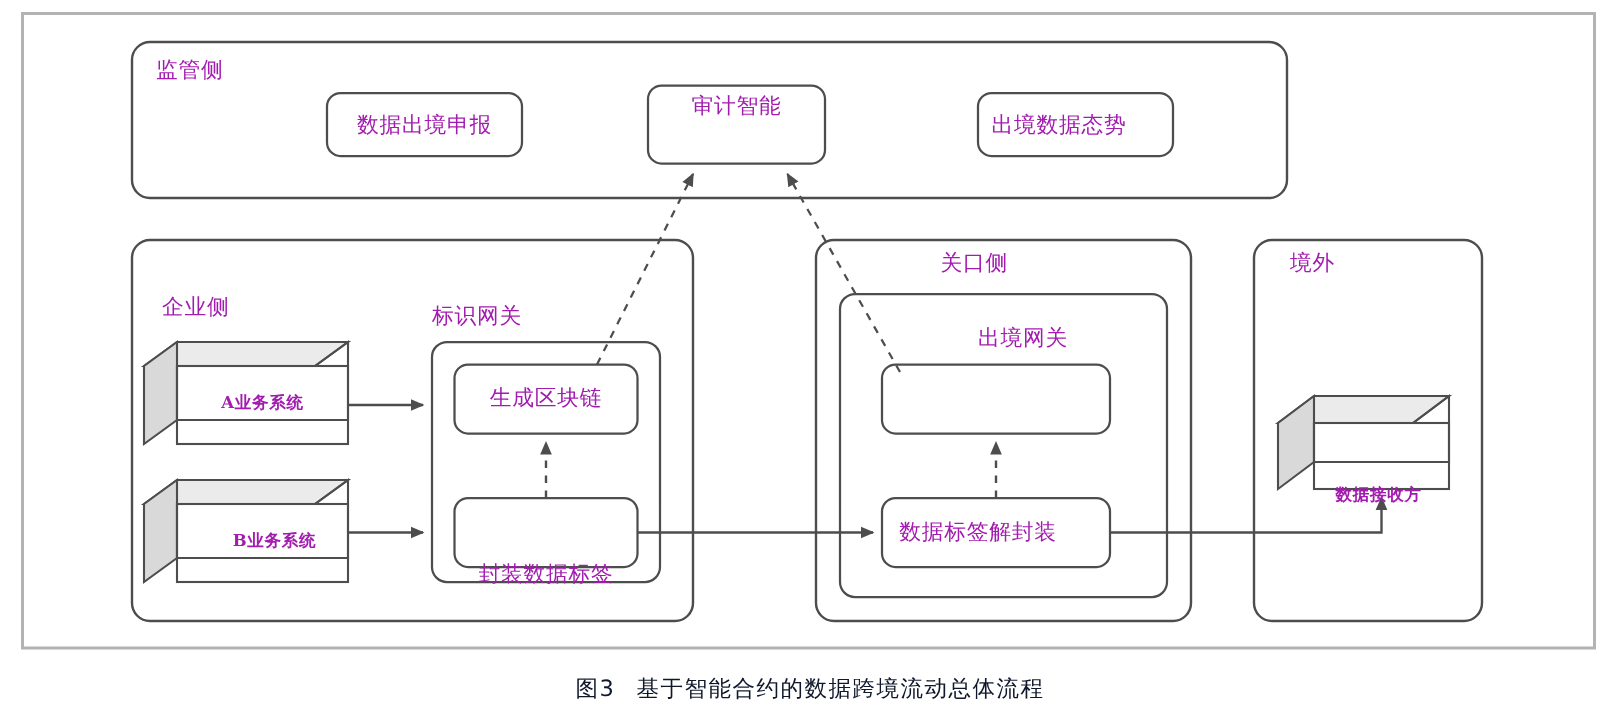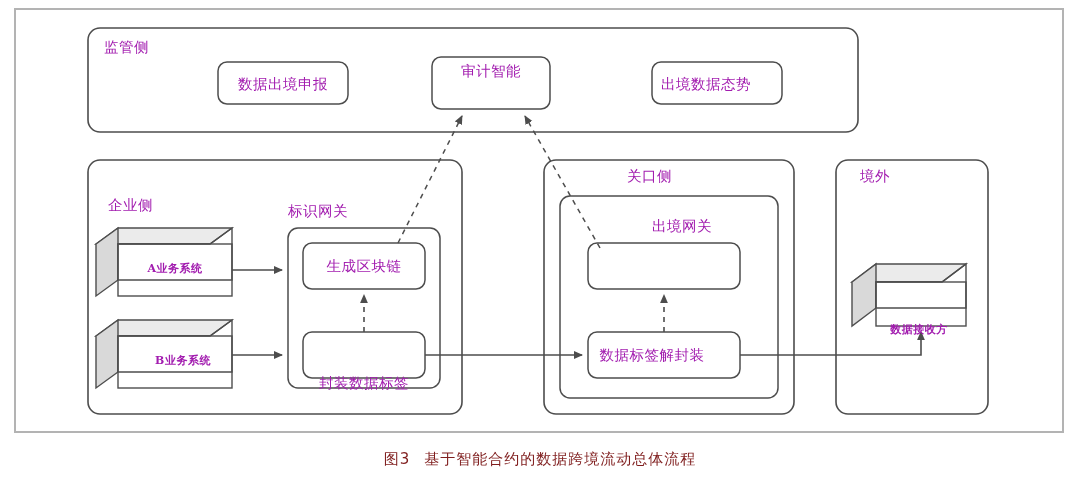--- a/index.html
+++ b/index.html
@@ -43,21 +43,21 @@
   .zone-label{font-size:14.5px;}
   .node-label{font-size:14.5px;text-align:center;}
   .node-label.two-line{line-height:1.35;font-family:Liberation Mono, monospace;}
   .cube-label{font-size:11px;text-align:center;font-weight:bold;}
   .caption{
     position:absolute;
     left:0;top:450px;width:1080px;
     text-align:center;
     font-family:"DejaVu Sans","Liberation Sans",sans-serif;
     font-size:15px;
-    color:#7f1d1d;
+    color:#0f172a;
     letter-spacing:1px;
   }
   .caption .num{margin-right:14px;}
 </style>
 </head>
 <body>
 
 <div id="figure">
 
   <div class="figure-frame"></div>

